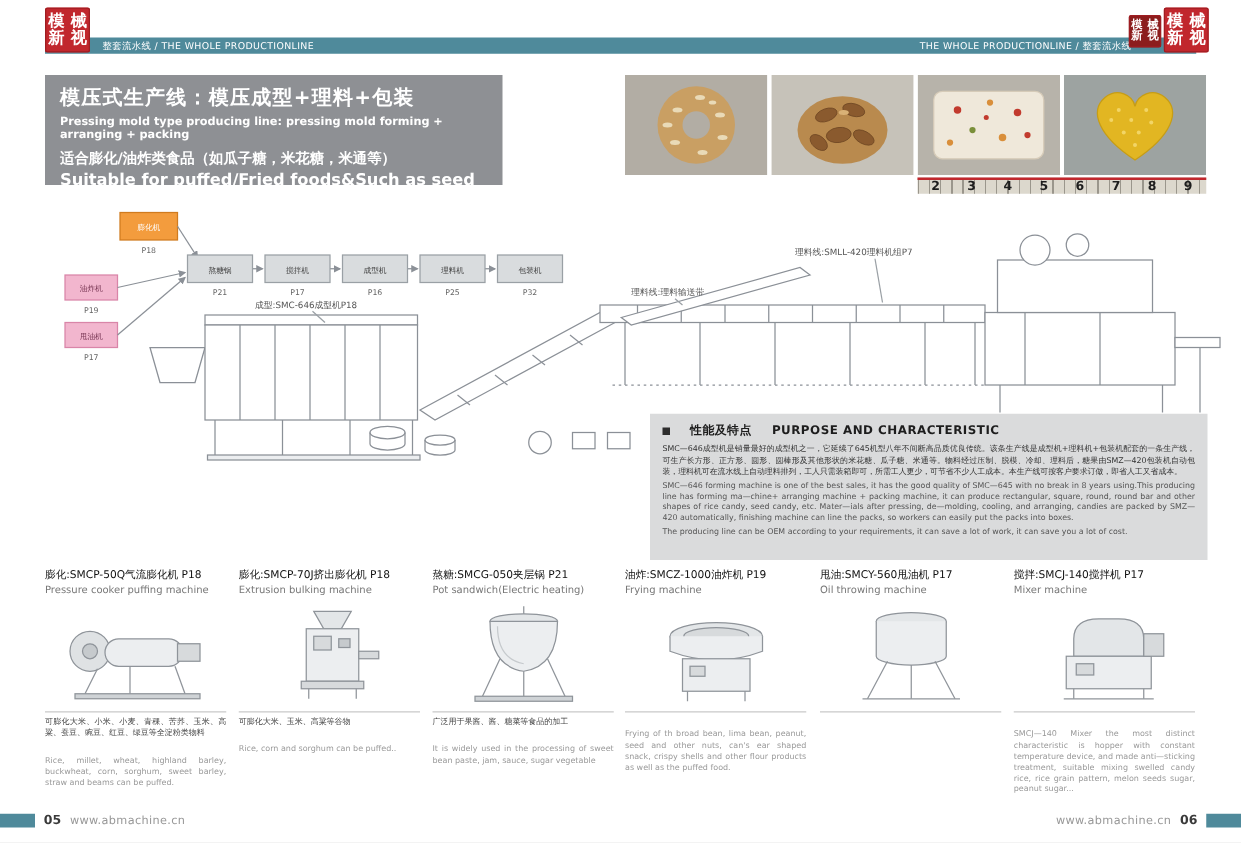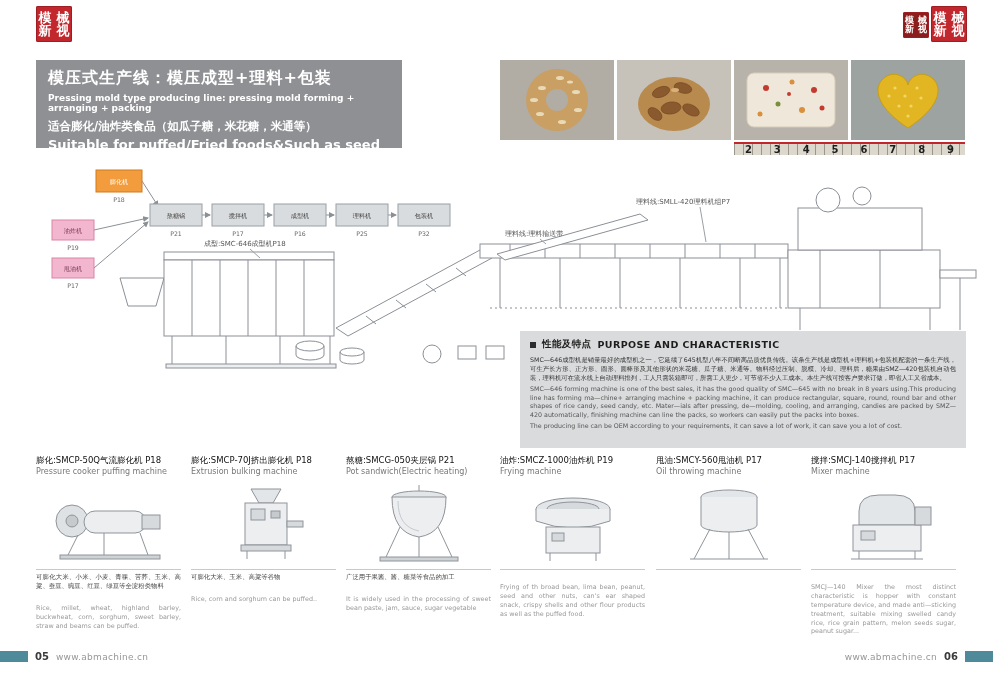--- a/index.html
+++ b/index.html
@@ -35,21 +35,21 @@
          font-size:10px;font-weight:bold;color:#1e1e1e;
          background-image:repeating-linear-gradient(90deg,#9a968c 0 1px,transparent 1px 9px)}
   .ruler span{background:transparent}
 
   
   .diagram{position:absolute;left:0;top:158px;width:993px;height:292px}
 
   
   .purpose{position:absolute;left:520px;top:331px;width:446px;height:117px;background:#dadbdc;
            padding:7px 10px 6px 10px;z-index:2;overflow:hidden}
-  .purpose .head{display:flex;align-items:center;gap:6px}
+  .purpose .head{display:flex;align-items:center;gap:16px}
   .purpose .sq{width:6px;height:6px;background:#2d2d2d}
   .purpose .ht{font-size:9.5px;font-weight:bold;color:#1d1d1d;letter-spacing:.4px}
   .purpose .cn{font-size:6.3px;color:#333;line-height:1.45;margin-top:4px;text-align:justify}
   .purpose .en{font-size:6.3px;color:#555;line-height:1.35;margin-top:3px;text-align:justify}
 
   
   .col{position:absolute;top:455px;width:145px}
   .c1{left:36px}.c2{left:191px}.c3{left:346px}.c4{left:500px}.c5{left:656px}.c6{left:811px}
   .p-title{font-size:8.5px;font-weight:normal;color:#111;line-height:1.25}
   .p-sub{font-size:8px;color:#777;margin-top:1px}
@@ -63,20 +63,24 @@
   .footer-right{position:absolute;right:0;top:651px;display:flex;align-items:center;gap:7px}
   .fbar{width:28px;height:11px;background:#4f8a9b}
   .pg{font-size:10px;font-weight:bold;color:#3a3a3a}
   .url{font-size:9px;color:#979797;letter-spacing:.3px}
 </style>
 </head>
 <body>
 
 <div class="page">
 
+  <div class="topbar">
+    <span>整套流水线 / THE WHOLE PRODUCTIONLINE</span>
+    <span>THE WHOLE PRODUCTIONLINE / 整套流水线</span>
+  </div>
   <div class="stamp big" style="left:36px;top:6px">
     <span>模</span>
       <span>械</span>
       <span>新</span>
       <span>视</span>
   </div>
   <div class="stamp dark" style="left:903px;top:12px">
     <span>模</span>
       <span>械</span>
       <span>新</span>

